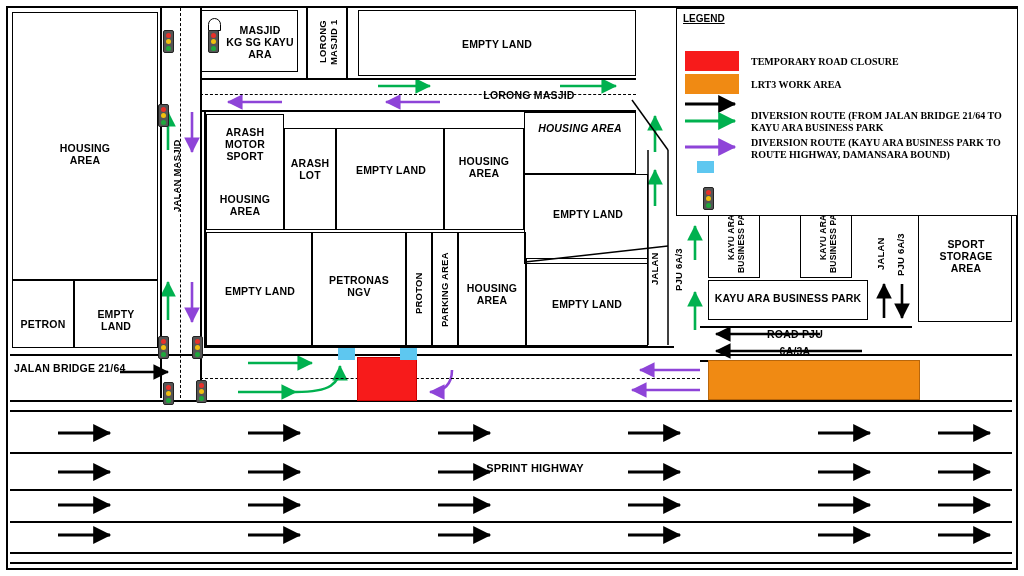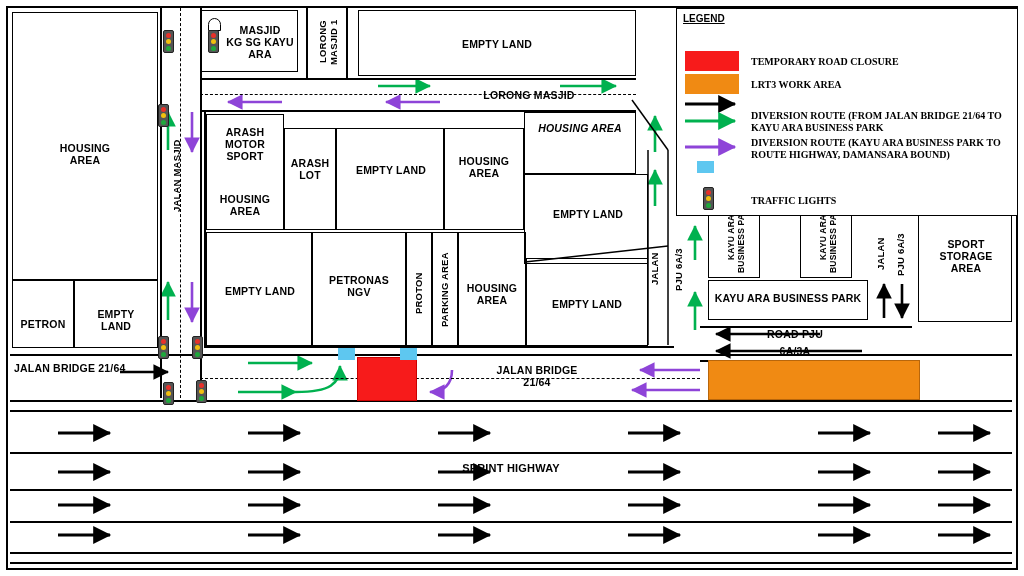--- a/index.html
+++ b/index.html
@@ -277,24 +277,20 @@
   <div class="lbl" style="left:740px;top:345px;width:110px;">
     <div>6A/3A</div>
   </div>
   <div class="line" style="left:700px;top:326px;width:212px;height:1.5px;"></div>
   <div class="line" style="left:700px;top:360px;width:212px;height:1.5px;"></div>
 
   <div class="line" style="left:10px;top:354px;width:1002px;height:1.5px;"></div>
   <div class="line" style="left:10px;top:400px;width:1002px;height:1.5px;"></div>
   <div class="dash-h" style="left:200px;top:378px;width:500px;"></div>
   <div class="lbl" style="left:14px;top:362px;width:132px;text-align:left;">JALAN BRIDGE 21/64</div>
-  <div class="lbl" style="left:470px;top:364px;width:134px;">
-    <div>JALAN BRIDGE</div>
-    <div>21/64</div>
-  </div>
 
   <div class="redbox" style="left:357px;top:357px;width:58px;height:42px;"></div>
 
   <div class="orangebox" style="left:708px;top:360px;width:210px;height:38px;"></div>
 
   <div class="flag" style="left:338px;top:348px;"></div>
   <div class="flag" style="left:400px;top:348px;"></div>
 
   <div class="traffic-light" style="left:163px;top:30px;">
       <i class="tl-r"></i>
@@ -331,21 +327,21 @@
       <i class="tl-y"></i>
       <i class="tl-g"></i>
     </div>
 
   <div class="line" style="left:10px;top:410px;width:1002px;height:2px;"></div>
   <div class="line" style="left:10px;top:452px;width:1002px;height:1.5px;"></div>
   <div class="line" style="left:10px;top:489px;width:1002px;height:1.5px;"></div>
   <div class="line" style="left:10px;top:521px;width:1002px;height:1.5px;"></div>
   <div class="line" style="left:10px;top:552px;width:1002px;height:2px;"></div>
   <div class="line" style="left:10px;top:562px;width:1002px;height:2px;"></div>
-  <div class="lbl" style="left:416px;top:462px;width:190px;font-size:11px;">
+  <div class="lbl" style="left:440px;top:462px;width:190px;font-size:11px;">
     <div>SPRINT HIGHWAY</div>
   </div>
 
   <div class="legend">
     <div class="legend-title">LEGEND</div>
 
     <div class="sw" style="left:8px;top:42px;width:54px;height:20px;background:#f71b1b;"></div>
     <div class="lg-txt" style="left:74px;top:47px;width:250px;">TEMPORARY ROAD CLOSURE</div>
 
     <div class="sw" style="left:8px;top:65px;width:54px;height:20px;background:#f08a13;"></div>
@@ -359,16 +355,15 @@
     <div class="lg-txt" style="left:74px;top:101px;width:258px;">DIVERSION ROUTE (FROM JALAN BRIDGE 21/64 TO KAYU ARA BUSINESS PARK</div>
     <div class="lg-txt" style="left:74px;top:128px;width:262px;">DIVERSION ROUTE (KAYU ARA BUSINESS PARK TO ROUTE HIGHWAY, DAMANSARA BOUND)</div>
 
     <div class="flag" style="left:20px;top:152px;"></div>
 
     <div class="traffic-light" style="left:26px;top:178px;">
         <i class="tl-r"></i>
         <i class="tl-y"></i>
         <i class="tl-g"></i>
       </div>
-    <div class="lg-txt" style="left:74px;top:186px;width:200px;">TRAFFIC LIGHTS</div>
   </div>
 
 </div>
 
 </body></html>

